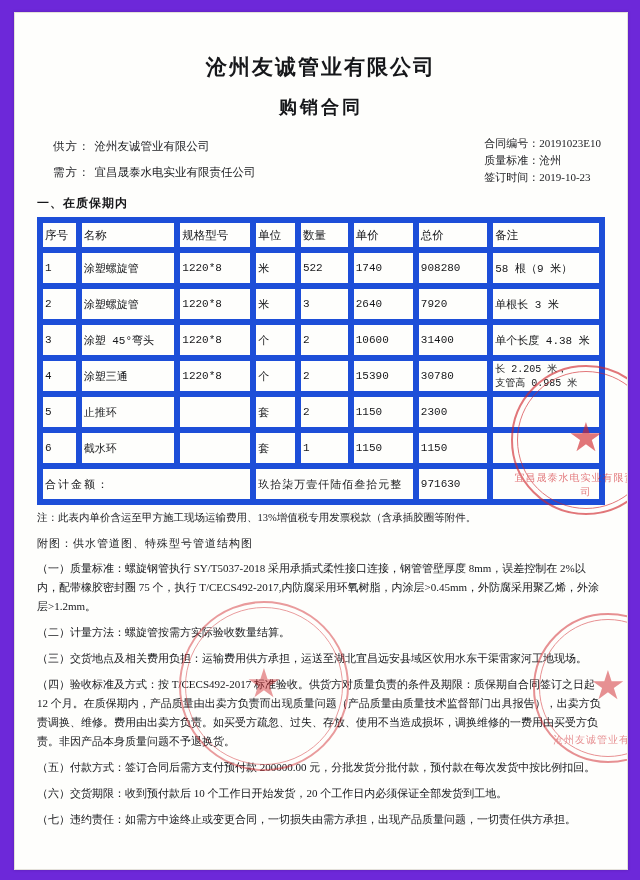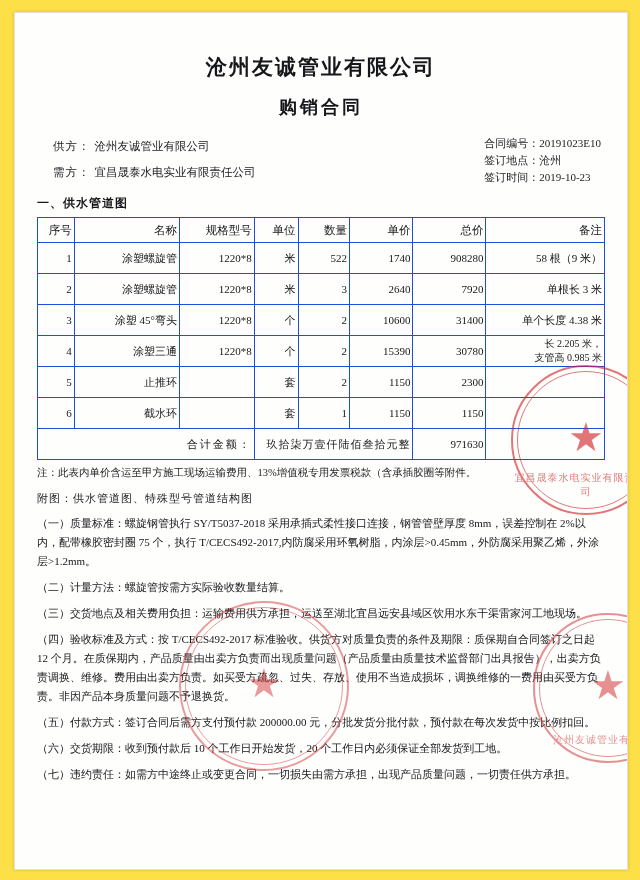--- a/index.html
+++ b/index.html
@@ -7,21 +7,21 @@
     padding: 0;
     background: #cfcfcf;
   }
   body {
     font-family: "Liberation Serif", "DejaVu Serif", serif;
   }
   .page {
     position: relative;
     width: 640px;
     height: 880px;
-    background: #fde047;
+    background: #6d28d9;
     overflow: hidden;
   }
   .sheet {
     position: absolute;
     left: 14px;
     top: 12px;
     width: 612px;
     height: 856px;
     background: #fefefc;
     border: 1px solid #e4e1da;
@@ -89,25 +89,26 @@
   }
   
   table.goods {
     width: 100%;
     border-collapse: collapse;
     margin-top: 5px;
     font-size: 11px;
     color: #16171a;
   }
   table.goods th, table.goods td {
-    border: 1px solid #1d4ed8;
-    text-align: right;
+    border: 6px solid #1d4ed8;
+    text-align: left;
     height: 30px;
     padding: 0 2px;
     font-weight: normal;
+    font-family: Liberation Mono, monospace;
   }
   table.goods th {
     height: 24px;
     font-size: 11.5px;
   }
   .col-no     { width: 34px; }
   .col-name   { width: 110px; }
   .col-spec   { width: 74px; }
   .col-unit   { width: 42px; }
   .col-qty    { width: 50px; }
@@ -234,29 +235,29 @@
           <span class="party-label">供方：</span><span class="party-value">沧州友诚管业有限公司</span>
         </div>
         <div class="party-line b">
           <span class="party-label">需方：</span><span class="party-value">宜昌晟泰水电实业有限责任公司</span>
         </div>
         <div class="meta">
           <div>
             <span>合同编号：</span><span>20191023E10</span>
           </div>
           <div>
-            <span>签订地点：</span><span>沧州</span>
+            <span>质量标准：</span><span>沧州</span>
           </div>
           <div>
             <span>签订时间：</span><span>2019-10-23</span>
           </div>
         </div>
       </div>
 
-      <div class="sec-head">一、供水管道图</div>
+      <div class="sec-head">一、在质保期内</div>
 
       <table class="goods">
         <thead>
           <tr>
             <th class="col-no">序号</th>
             <th class="col-name">名称</th>
             <th class="col-spec">规格型号</th>
             <th class="col-unit">单位</th>
             <th class="col-qty">数量</th>
             <th class="col-price">单价</th>

